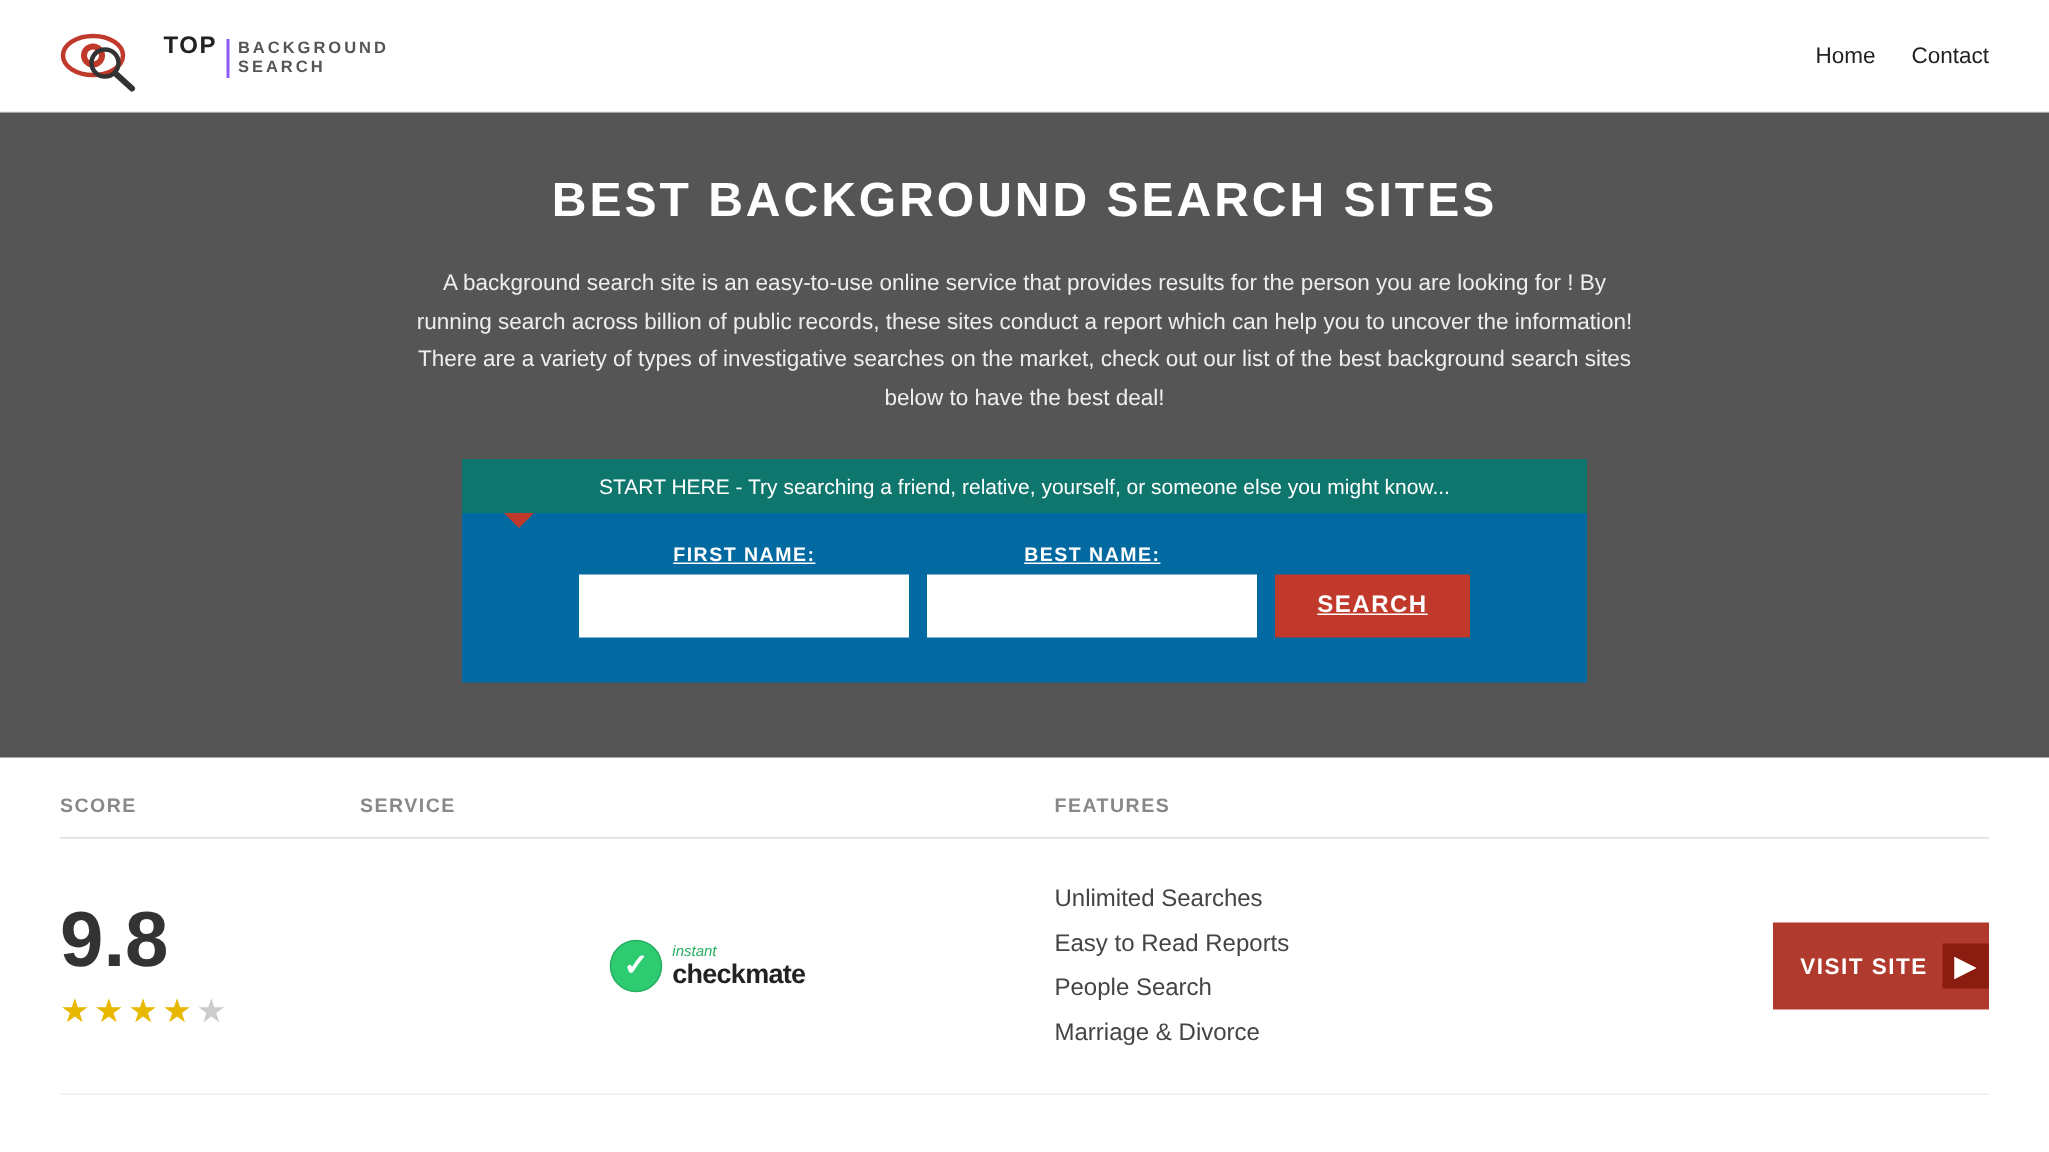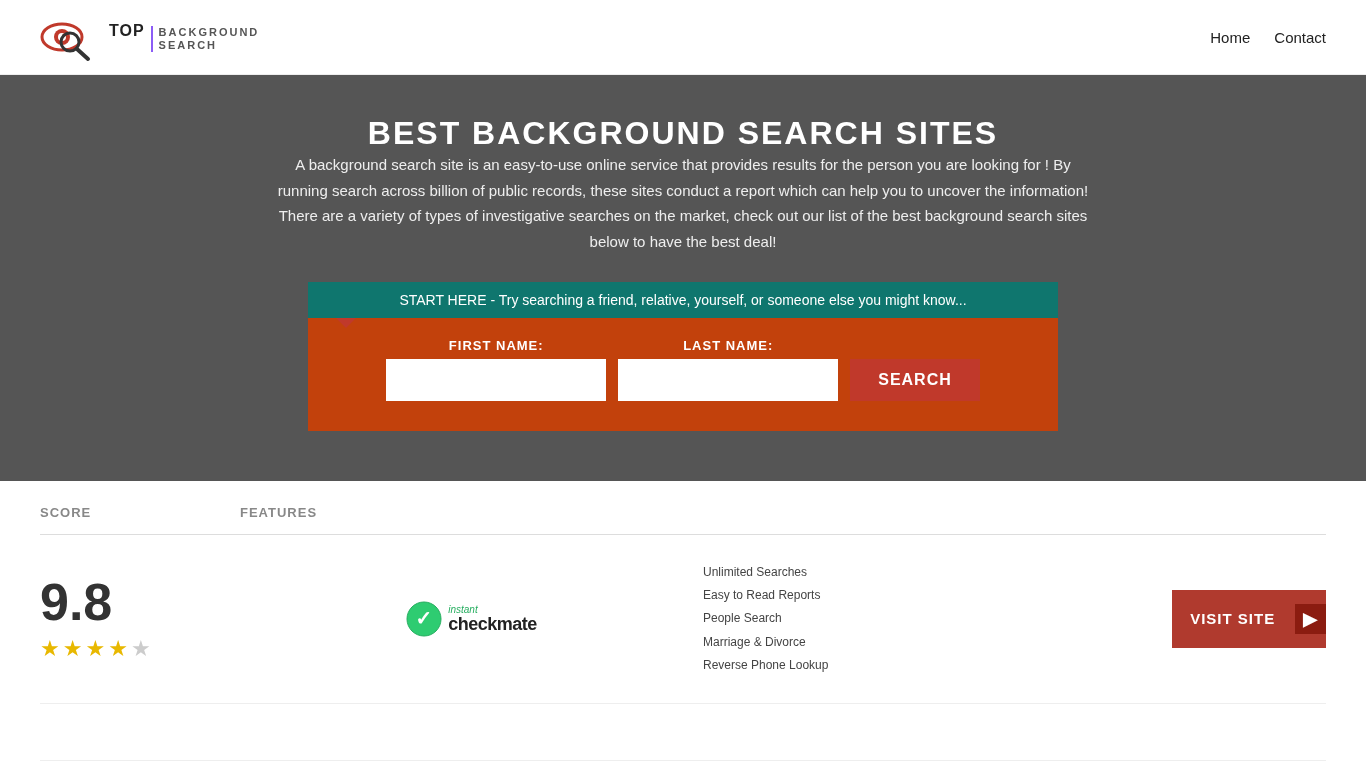--- a/index.html
+++ b/index.html
@@ -32,20 +32,21 @@
     .hero {
       background: #555;
       color: #fff;
       text-align: center;
       padding: 40px 20px 50px;
     }
     .hero h1 {
       font-size: 32px;
       font-weight: bold;
       letter-spacing: 2px;
+      margin-bottom: 24px;
       color: #fff;
     }
     .hero p {
       font-size: 15px;
       line-height: 1.7;
       max-width: 820px;
       margin: 0 auto 28px;
       color: #eee;
     }
 
@@ -66,22 +67,23 @@
       left: 28px;
       width: 0;
       height: 0;
       border-left: 10px solid transparent;
       border-right: 10px solid transparent;
       border-top: 10px solid #c0392b;
     }
 
     
     .search-form-wrapper {
-      background: #c2410c;
+      background: #0369a1;
       padding: 20px 40px 30px;
+      text-decoration: underline;
     }
     .search-form {
       display: flex;
       align-items: flex-end;
       justify-content: center;
       gap: 12px;
       max-width: 800px;
       margin: 0 auto;
     }
     .form-group {
@@ -168,40 +170,40 @@
       align-items: center;
       justify-content: center;
     }
 
     .features-col {
       display: flex;
       flex-direction: column;
       gap: 4px;
     }
     .feature-item {
-      font-size: 12px;
+      font-size: 16px;
       color: #444;
       line-height: 1.6;
     }
     .visit-col {
       display: flex;
       align-items: center;
       justify-content: flex-end;
     }
     .visit-btn {
       background: #b03a2e;
       color: #fff;
       border: none;
       padding: 14px 18px;
       font-size: 15px;
       font-weight: bold;
       cursor: pointer;
       display: flex;
       align-items: center;
-      gap: 20px;
+      gap: 10px;
       letter-spacing: 1px;
       min-width: 140px;
       justify-content: center;
     }
     .visit-btn .arrow {
       font-size: 18px;
       background: #8b1c10;
       padding: 4px 8px;
       margin-right: -18px;
       align-self: stretch;
@@ -250,33 +252,34 @@
       <span>START HERE - Try searching a friend, relative, yourself, or someone else you might know...</span>
     </div>
 
     <div class="search-form-wrapper">
       <div class="search-form">
         <div class="form-group">
           <label>FIRST NAME:</label>
           <input type="text" style="">
         </div>
         <div class="form-group">
-          <label>LAST NAME:</label>
+          <label>BEST NAME:</label>
           <input type="text" style="">
         </div>
         <button class="search-btn">SEARCH</button>
       </div>
     </div>
   </div>
 </section>
 
 <section class="results-section">
 
   <div class="table-header">
     <div class="col-label">SCORE</div>
+    <div class="col-label">SERVICE</div>
     <div class="col-label">FEATURES</div>
     <div class="col-label"></div>
   </div>
 
   <div class="result-row">
     <div class="score-col">
       <span class="score-number">9.8</span>
       <div class="stars">
         <span class="star">★</span>
         <span class="star">★</span>
@@ -297,21 +300,20 @@
           <div style="font-size:10px; color:#27ae60; font-style:italic; font-weight:300;">instant</div>
           <div style="font-size:18px; color:#222; font-weight:bold; letter-spacing:-0.5px;">checkmate</div>
         </div>
       </div>
     </div>
     <div class="features-col">
       <span class="feature-item">Unlimited Searches</span>
       <span class="feature-item">Easy to Read Reports</span>
       <span class="feature-item">People Search</span>
       <span class="feature-item">Marriage &amp; Divorce</span>
-      <span class="feature-item">Reverse Phone Lookup</span>
     </div>
     <div class="visit-col">
       <button class="visit-btn">
         <span>VISIT SITE</span>
         <span class="arrow">▶</span>
       </button>
     </div>
   </div>
 
   <div class="result-row">

